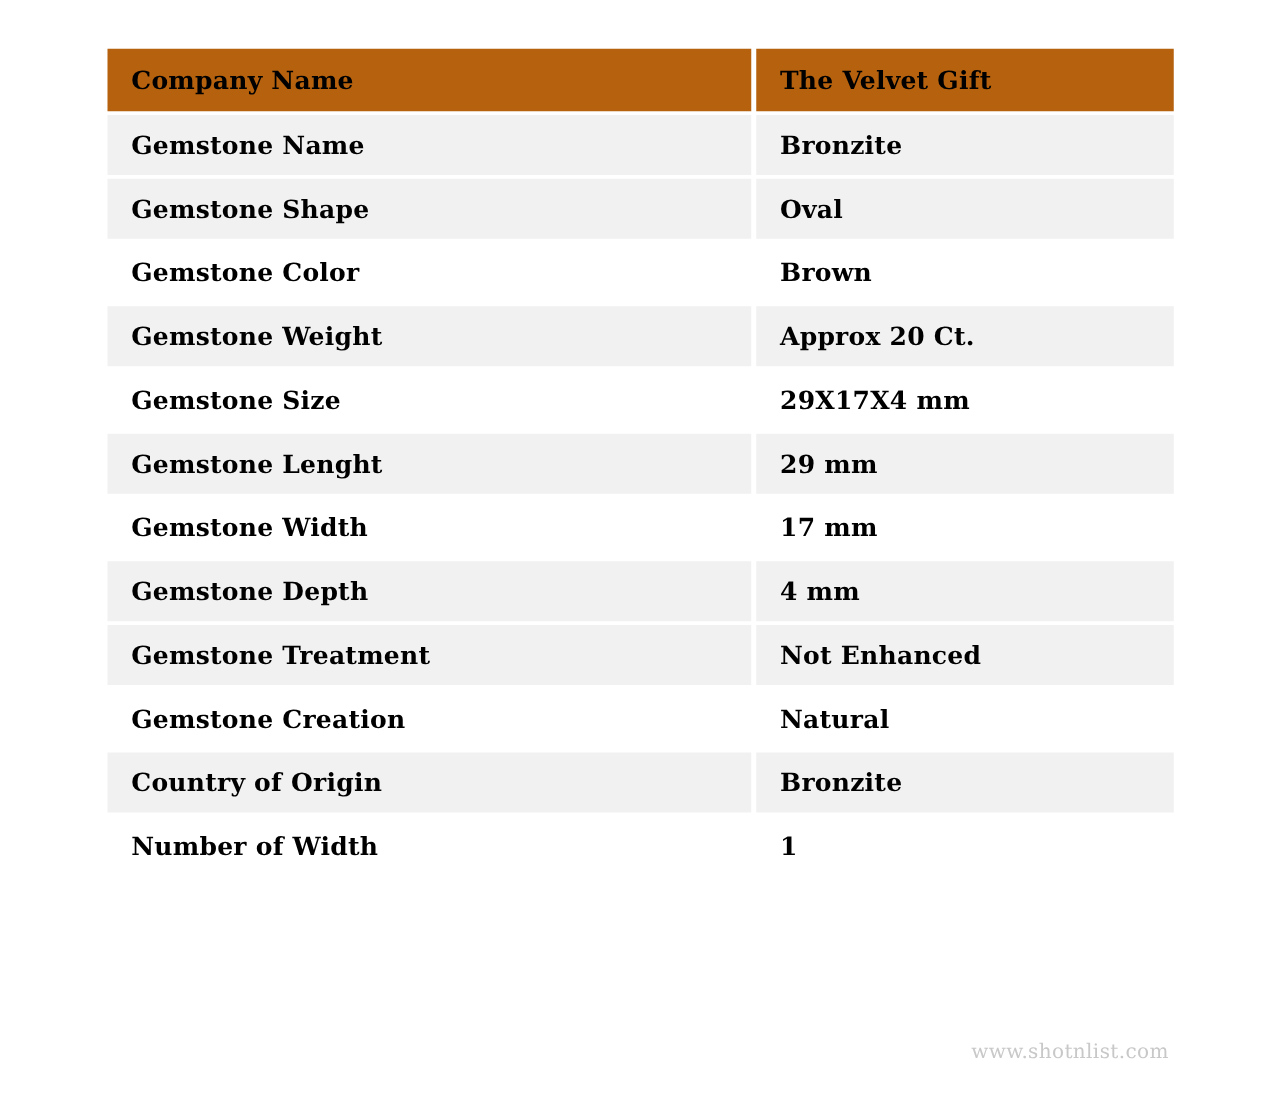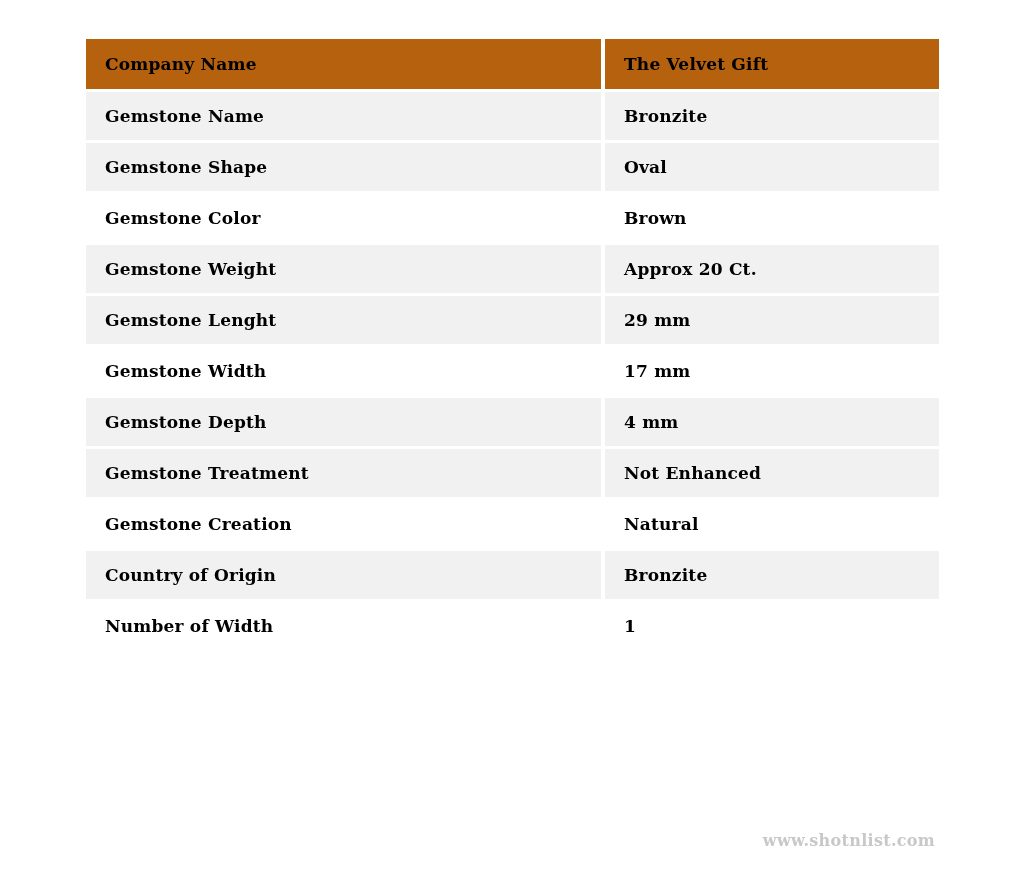--- a/index.html
+++ b/index.html
@@ -35,33 +35,33 @@
   }
   .row.header .cell {
     background: var(--accent);
     height: 50px;
   }
   .row .cell {
     height: 48px;
     display: flex;
     align-items: center;
     padding-left: 19px;
-    font-size: 17px;
+    font-size: 20px;
     font-weight: bold;
     color: var(--text);
     letter-spacing: 0.2px;
   }
   .row.shaded .cell { background: var(--shade); }
   .row.plain .cell { background: var(--plain); }
   .watermark {
     position: absolute;
     top: 831px;
     right: 89px;
     font-size: 16px;
-    font-weight: bold;
+    font-weight: normal;
     color: var(--watermark);
     letter-spacing: 0.3px;
   }
 </style>
 </head>
 <body>
 
 <div class="spec-table">
   <div class="row header">
     <div class="cell">Company Name</div>
@@ -76,20 +76,24 @@
       <div class="cell">Gemstone Shape</div>
       <div class="cell">Oval</div>
     </div>
     <div class="row plain">
       <div class="cell">Gemstone Color</div>
       <div class="cell">Brown</div>
     </div>
     <div class="row shaded">
       <div class="cell">Gemstone Weight</div>
       <div class="cell">Approx 20 Ct.</div>
+    </div>
+    <div class="row plain">
+      <div class="cell">Gemstone Size</div>
+      <div class="cell">29X17X4 mm</div>
     </div>
     <div class="row shaded">
       <div class="cell">Gemstone Lenght</div>
       <div class="cell">29 mm</div>
     </div>
     <div class="row plain">
       <div class="cell">Gemstone Width</div>
       <div class="cell">17 mm</div>
     </div>
     <div class="row shaded">

